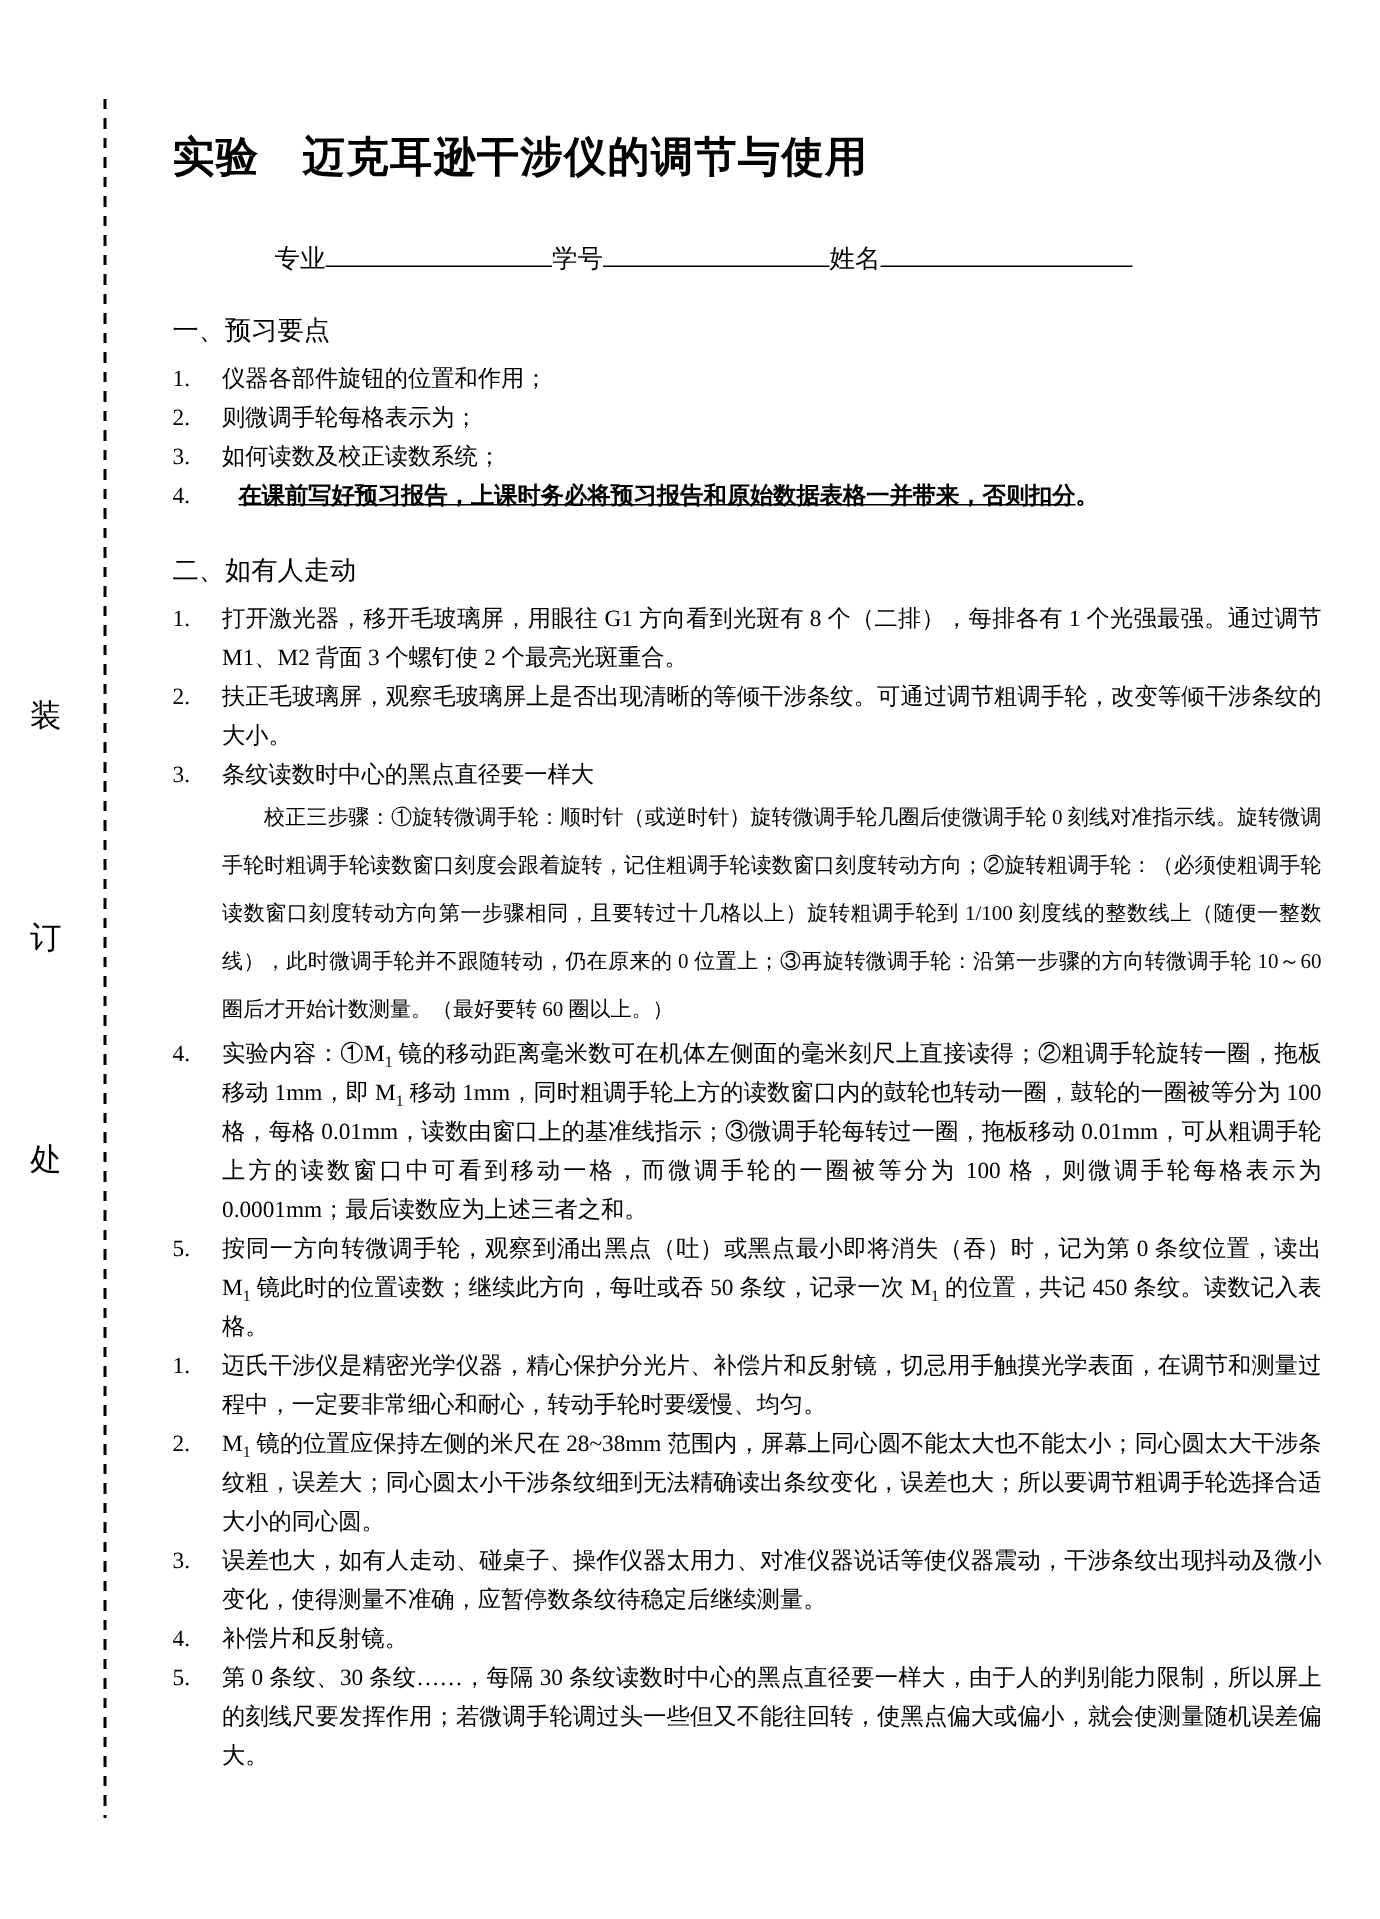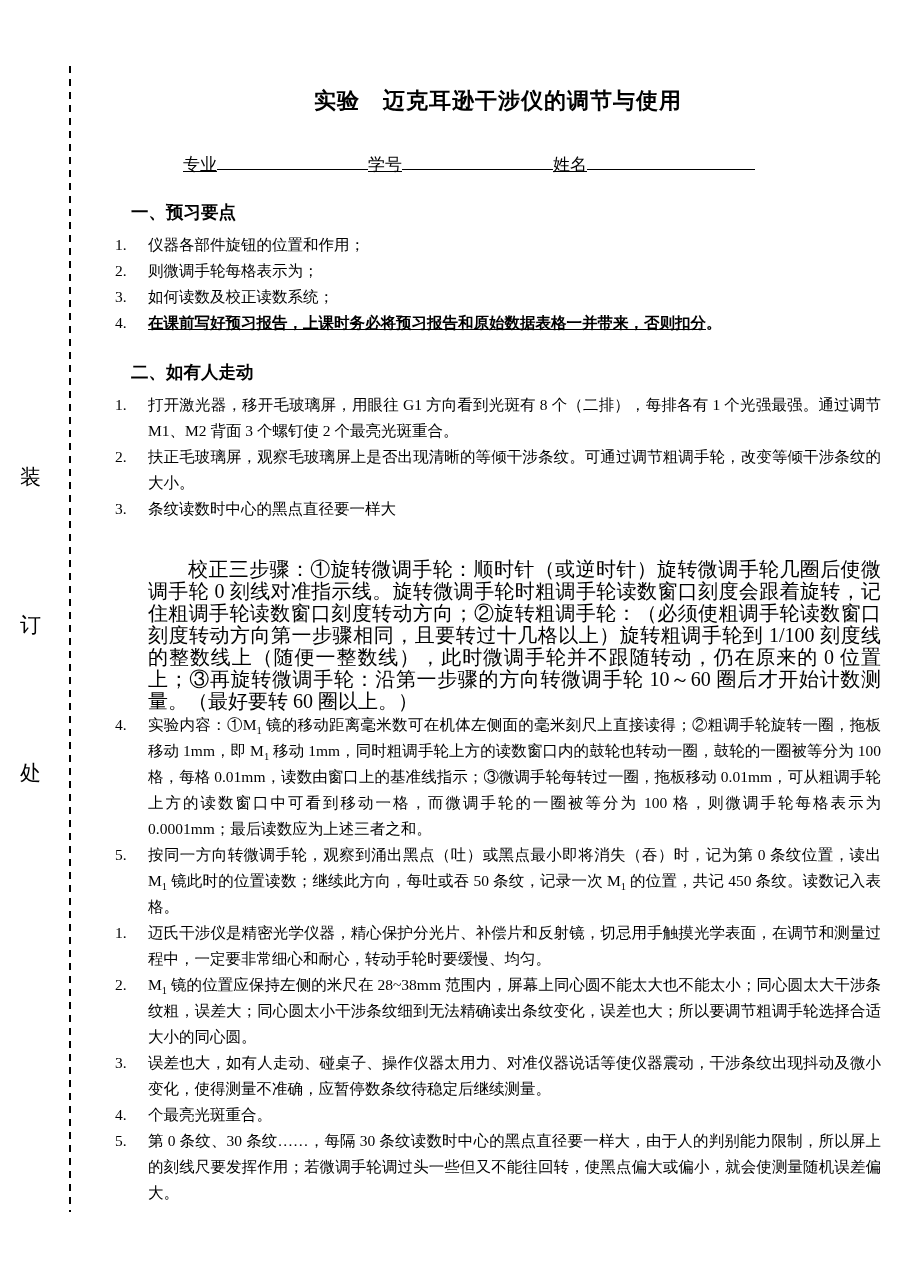--- a/index.html
+++ b/index.html
@@ -32,66 +32,63 @@
     line-height: 22px;
   }
   .content {
     position: absolute;
     left: 115px;
     top: 80px;
     width: 766px;
   }
   .doc-title {
     margin-top: 6px;
-    text-align: center;
-    font-size: 22px;
+    font-size: 28px;
     font-weight: bold;
     letter-spacing: 1px;
   }
   .info-line {
     margin-top: 36px;
     padding-left: 68px;
     font-size: 17px;
     white-space: nowrap;
-    text-decoration: underline;
   }
   .info-label { font-weight: 400; }
   .blank {
     display: inline-block;
     height: 18px;
     border-bottom: 1px solid #000;
     vertical-align: baseline;
   }
   .b1 { width: 151px; }
   .b2 { width: 151px; }
   .b3 { width: 168px; }
   .section-heading {
-    margin: 24px 0 8px 16px;
+    margin: 24px 0 8px 0;
     font-size: 17.5px;
-    font-weight: bold;
+    font-weight: normal;
   }
   .item {
     position: relative;
     padding-left: 33px;
     font-size: 15.5px;
     line-height: 26px;
     text-align: justify;
   }
   .item-num { position: absolute; left: 0; top: 0; }
   .item-sub {
     padding-left: 33px;
     text-indent: 2em;
-    font-size: 20px;
-    line-height: 22px;
+    font-size: 14px;
+    line-height: 32px;
     text-align: justify;
-    margin-top: 36px;
   }
   sub { font-size: 0.68em; line-height: 0; }
   .bold { font-weight: bold; }
-  .underline { text-decoration: underline; }
+  .underline { text-decoration: underline; margin-left: 11px; }
 </style>
 </head>
 <body>
 
 <div class="page">
   <div class="binding-line"></div>
   <div class="binding-chars">
     <span>装</span>
     <span>订</span>
     <span>处</span>
@@ -154,21 +151,21 @@
           <div class="item">
             <span class="item-num">2.</span>
             <div class="item-text"><span>M</span><sub>1</sub><span> 镜的位置应保持左侧的米尺在 28~38mm 范围内，屏幕上同心圆不能太大也不能太小；同心圆太大干涉条纹粗，误差大；同心圆太小干涉条纹细到无法精确读出条纹变化，误差也大；所以要调节粗调手轮选择合适大小的同心圆。</span></div>
           </div>
           <div class="item">
             <span class="item-num">3.</span>
             <div class="item-text"><span>误差也大，如有人走动、碰桌子、操作仪器太用力、对准仪器说话等使仪器震动，干涉条纹出现抖动及微小变化，使得测量不准确，应暂停数条纹待稳定后继续测量。</span></div>
           </div>
           <div class="item">
             <span class="item-num">4.</span>
-            <div class="item-text"><span>个最亮光斑重合。</span></div>
+            <div class="item-text"><span>补偿片和反射镜。</span></div>
           </div>
           <div class="item">
             <span class="item-num">5.</span>
             <div class="item-text"><span>第 0 条纹、30 条纹……，每隔 30 条纹读数时中心的黑点直径要一样大，由于人的判别能力限制，所以屏上的刻线尺要发挥作用；若微调手轮调过头一些但又不能往回转，使黑点偏大或偏小，就会使测量随机误差偏大。</span></div>
           </div>
         </div>
       </div>
   </div>
 </div>
 

